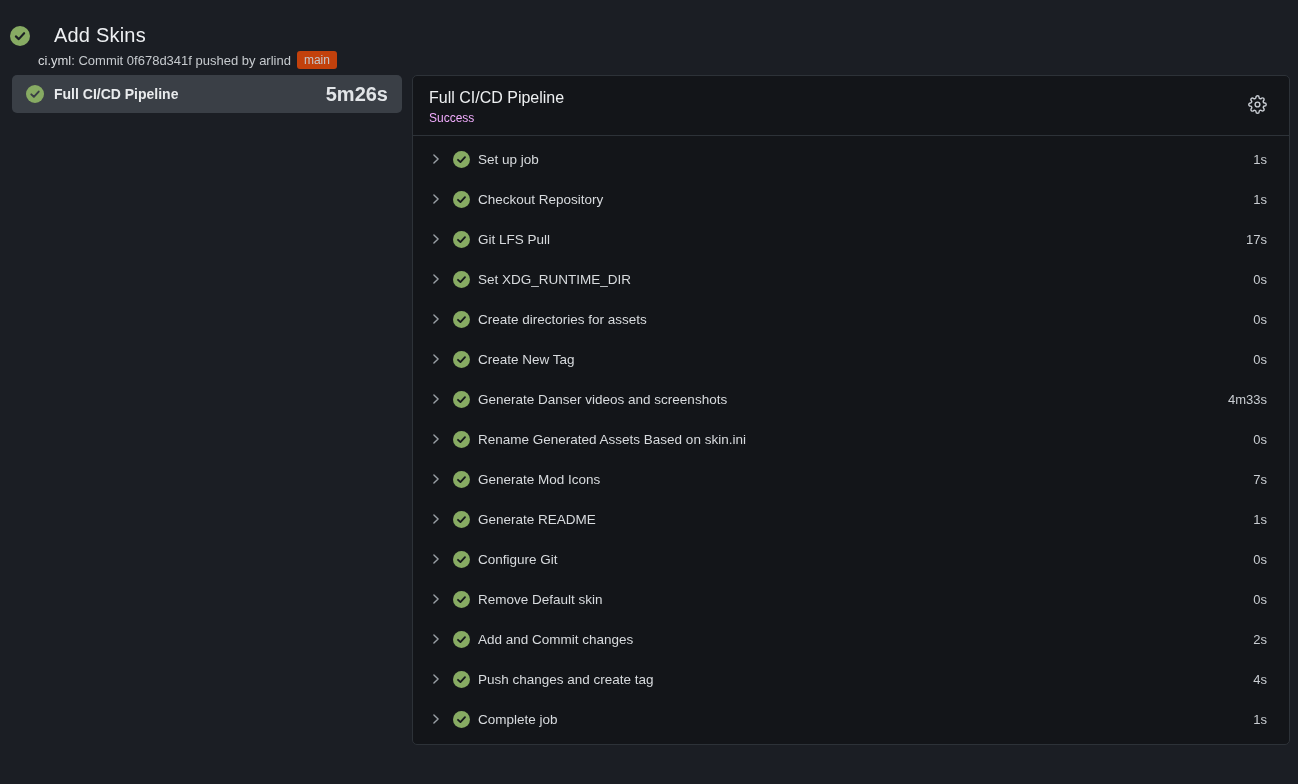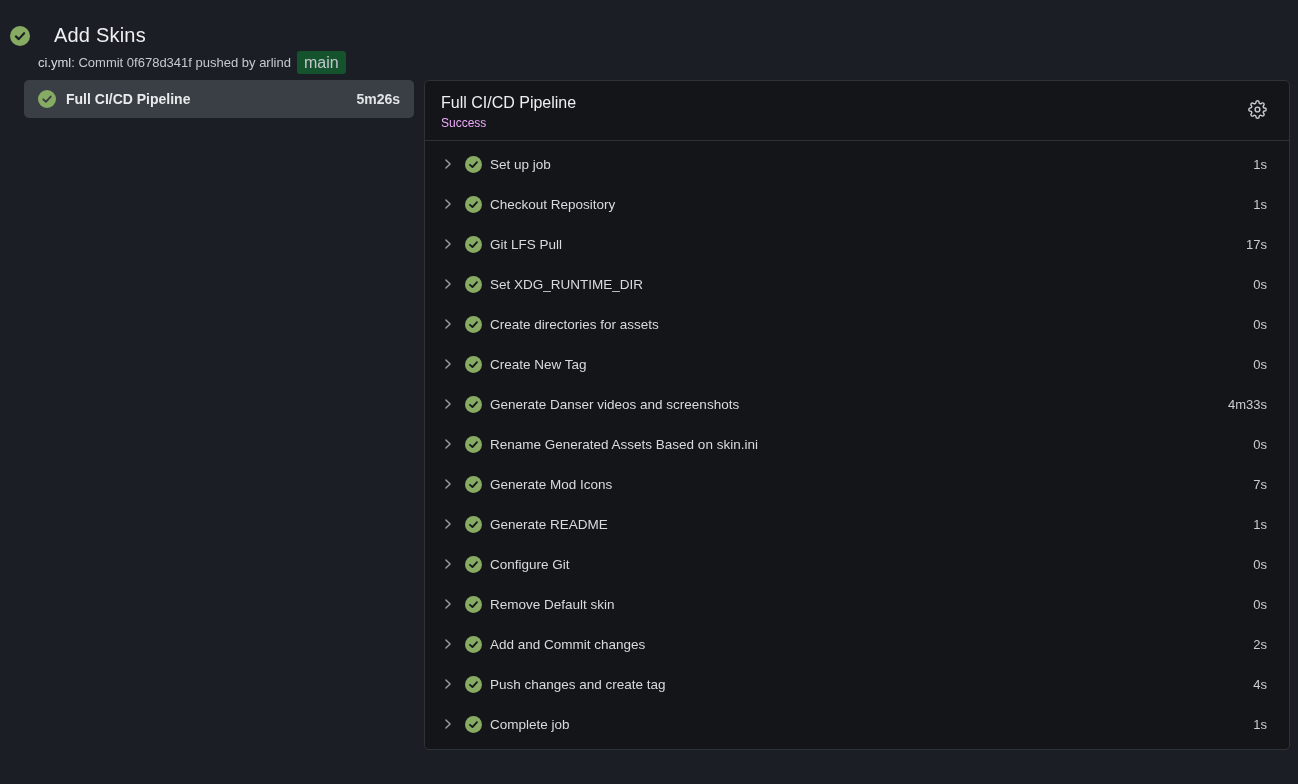--- a/index.html
+++ b/index.html
@@ -16,37 +16,37 @@
   .run-header-row1 { display: flex; align-items: center; gap: 24px; margin-top: 17px; }
   .run-title { font-size: 20px; font-weight: 500; color: #eef0f3; letter-spacing: .2px; }
   .run-header-row2 {
     margin-left: 28px; margin-top: 4px;
     font-size: 13px; color: #c6cace;
     display: flex; align-items: center; gap: 6px;
   }
   .meta-text { white-space: pre; }
   .wf-file { font-weight: 400; color: #d9dcdf; white-space: pre; }
   .branch-badge {
-    background: #14532d; color: #c3c7cc;
-    border-radius: 3px; padding: 2px 7px; font-size: 16px; line-height: 1.2;
-  }
-
-  
-  .layout { display: flex; align-items: flex-start; gap: 10px; padding: 6px 8px 0 24px; }
+    background: #c2410c; color: #c3c7cc;
+    border-radius: 3px; padding: 2px 7px; font-size: 12px; line-height: 1.2;
+  }
+
+  
+  .layout { display: flex; align-items: flex-start; gap: 10px; padding: 6px 8px 0 12px; }
 
   
   .sidebar { width: 390px; flex: 0 0 390px; }
   .job-item {
     display: flex; align-items: center; gap: 10px;
     background: #3a3f46; border-radius: 5px;
     height: 38px; padding: 0 14px;
     cursor: pointer;
   }
   .job-name { font-size: 14px; font-weight: 700; color: #e9ebed; }
-  .job-duration { margin-left: auto; font-size: 14px; font-weight: 700; color: #e2e5e8; }
+  .job-duration { margin-left: auto; font-size: 20px; font-weight: 700; color: #e2e5e8; }
 
   
   .panel {
     flex: 1 1 auto;
     background: #131519;
     border: 1px solid #2d3238;
     border-radius: 5px;
   }
   .panel-header {
     display: flex; align-items: flex-start;

